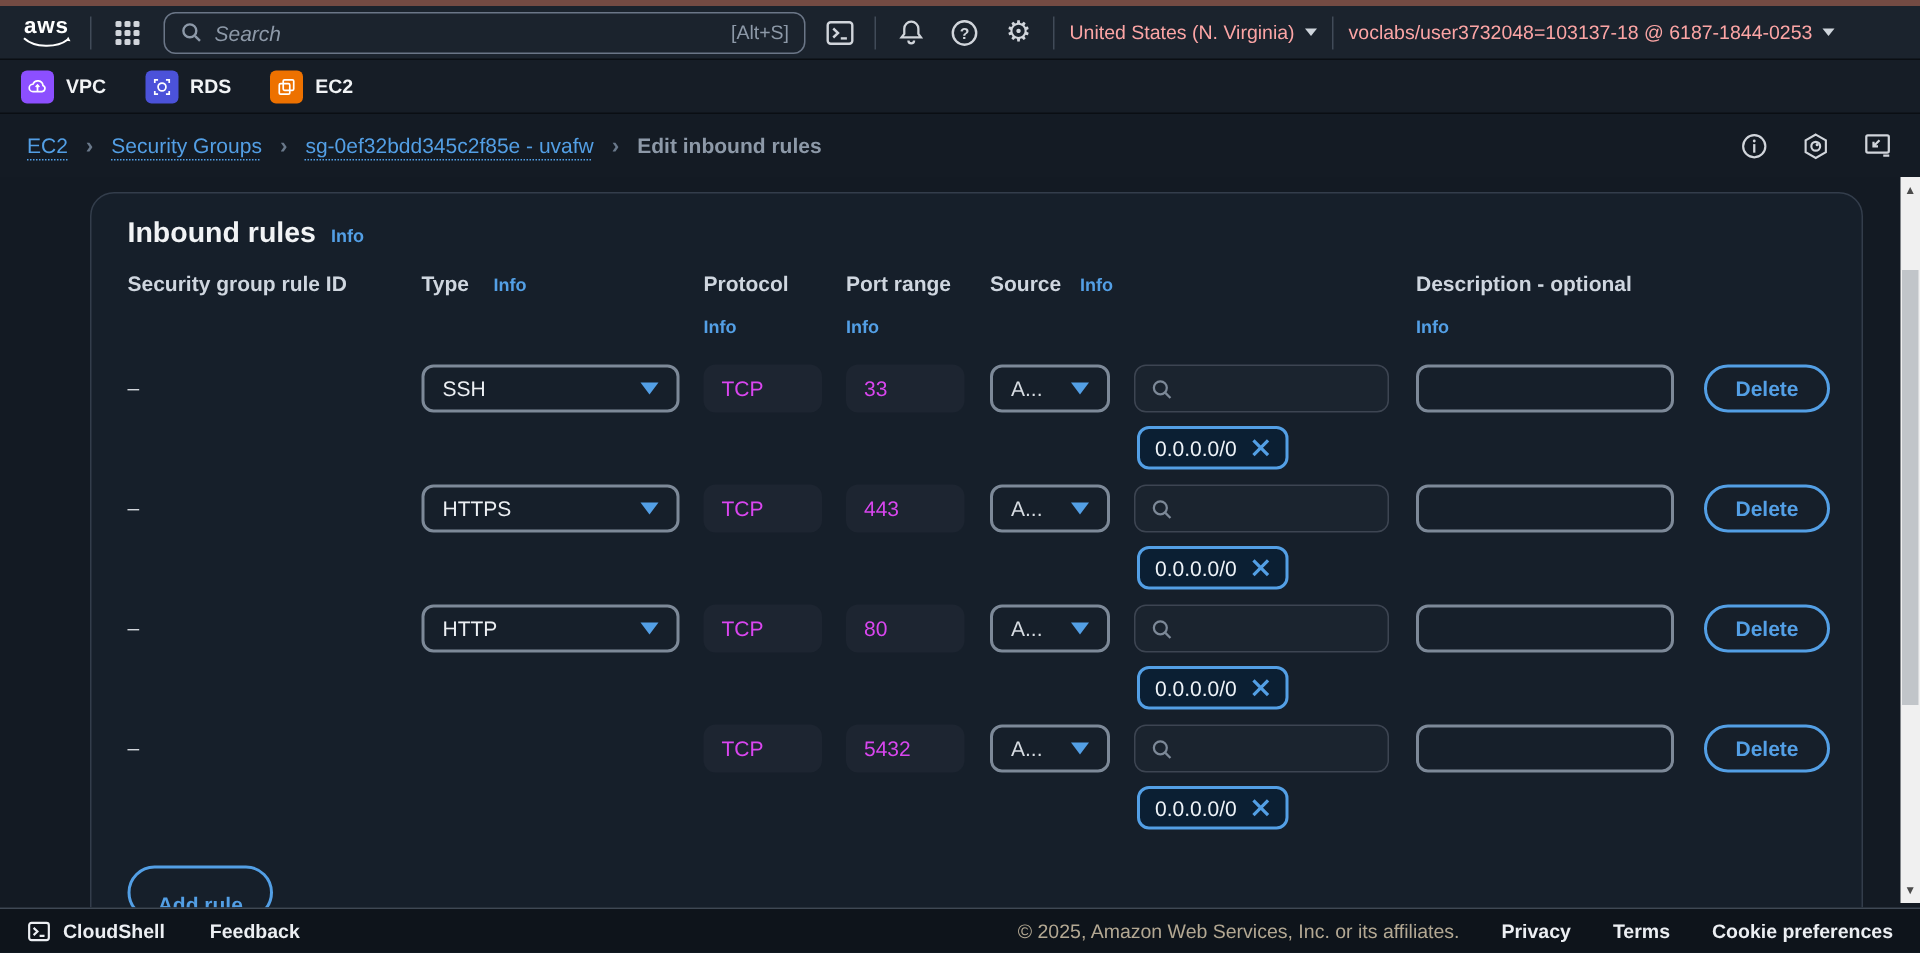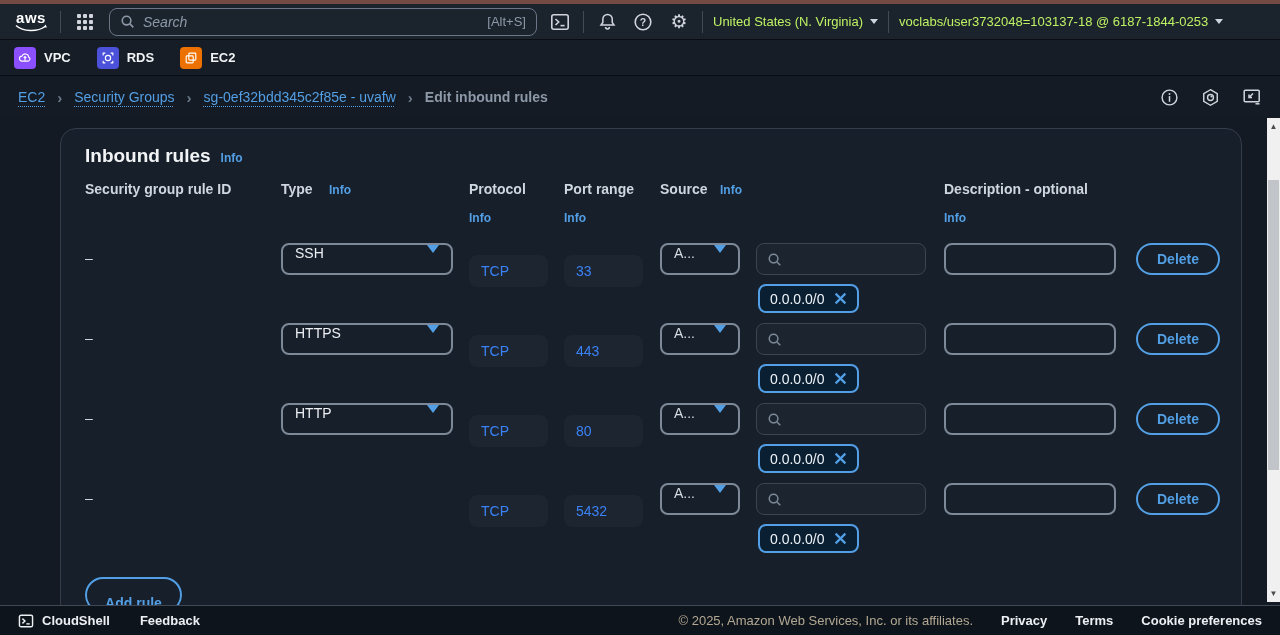--- a/index.html
+++ b/index.html
@@ -22,21 +22,21 @@
   .search-box { flex:0 0 428px; height:28px; border:1px solid #6b7687; border-radius:8px;
     display:flex; align-items:center; padding:0 10px; gap:8px; background:#1b232d; }
   .search-box svg { color:#8d99a8; flex:0 0 auto; }
   .search-box input { flex:1; background:transparent; border:none; outline:none; color:#e8eaed;
     font-style:italic; font-size:14px; font-family:"Liberation Sans", sans-serif; }
   .search-box input::placeholder { color:#8d99a8; font-style:italic; }
   .shortcut { color:#8d99a8; font-size:13px; font-style:normal; }
   .topbar .icon-btn { display:flex; align-items:center; justify-content:center; width:26px; height:26px;
     color:#d1d5db; cursor:pointer; flex:0 0 auto; }
   .gear-glyph { font-size:19px; line-height:1; color:#d1d5db; }
-  .top-menu { display:flex; align-items:center; gap:7px; font-size:13px; color:#bef264; cursor:pointer;
+  .top-menu { display:flex; align-items:center; gap:7px; font-size:13px; color:#fca5a5; cursor:pointer;
     white-space:nowrap; }
   .caret-sm { width:0; height:0; border-left:4px solid transparent; border-right:4px solid transparent;
     border-top:5px solid #cfd5dc; }
 
   
   .favbar { position:absolute; top:40px; left:0; width:100%; height:36px; background:#161d26;
     display:flex; align-items:center; padding:0 14px; gap:26px; border-bottom:1px solid #0a0e13; }
   .fav-item { display:flex; align-items:center; gap:8px; cursor:pointer; }
   .fav-ico { width:22px; height:22px; border-radius:4px; display:flex; align-items:center; justify-content:center; }
   .fav-ico svg { width:14px; height:14px; }
@@ -62,29 +62,29 @@
   .card-title { font-size:19px; font-weight:700; color:#f1f3f5; }
   .info-link { color:#539fe5; font-size:12px; font-weight:700; cursor:pointer; }
 
   .col-label { position:absolute; font-size:14px; font-weight:700; color:#cfd6df; white-space:nowrap; }
   .col-info { position:absolute; }
 
   .rule-row { position:absolute; left:0; width:100%; height:80px; }
   .rule-id { position:absolute; left:24px; top:7px; color:#d1d5db; font-size:14px; }
 
   .select { position:absolute; top:0; height:32px; border:2px solid #7d8998; border-radius:8px;
-    display:flex; align-items:flex-start; justify-content:space-between; padding:0 12px; cursor:pointer;
+    display:flex; align-items:center; justify-content:space-between; padding:0 12px; cursor:pointer;
     color:#eceff3; font-size:14px; background:transparent; }
   .type-select { left:220px; width:172px; }
   .source-select { left:599px; width:80px; color:#d7dce2; }
   .caret-blue { width:0; height:0; border-left:6px solid transparent; border-right:6px solid transparent;
     border-top:8px solid #539fe5; }
 
-  .disabled-field { position:absolute; top:12px; height:32px; background:#1d2531; border-radius:8px;
-    color:#3b82f6; font-size:14px; display:flex; align-items:center; padding:0 12px; }
+  .disabled-field { position:absolute; top:0; height:32px; background:#1d2531; border-radius:8px;
+    color:#d946ef; font-size:14px; display:flex; align-items:center; padding:0 12px; }
   .protocol-field { left:408px; width:79px; }
   .port-field { left:503px; width:79px; }
 
   .search-field { position:absolute; left:695px; top:0; width:170px; height:32px; background:#1b242f;
     border:1px solid #3d4552; border-radius:8px; display:flex; align-items:center; padding:0 10px;
     color:#7d8998; cursor:text; }
 
   .chip { position:absolute; left:697px; top:41px; height:29px; display:inline-flex; align-items:center;
     gap:9px; padding:0 10px; border:2px solid #539fe5; border-radius:8px; background:#0b1f33;
     color:#eef3f8; font-size:14px; }

